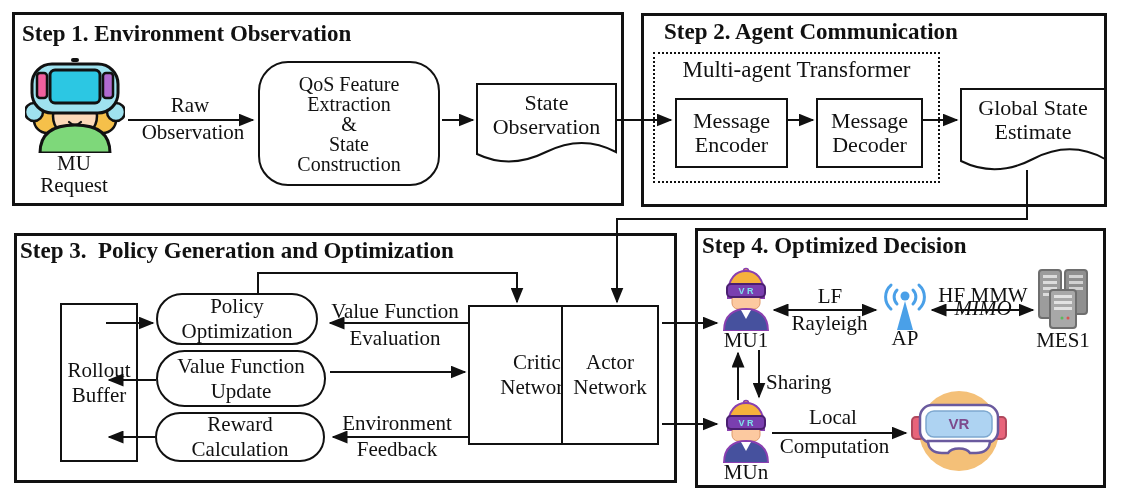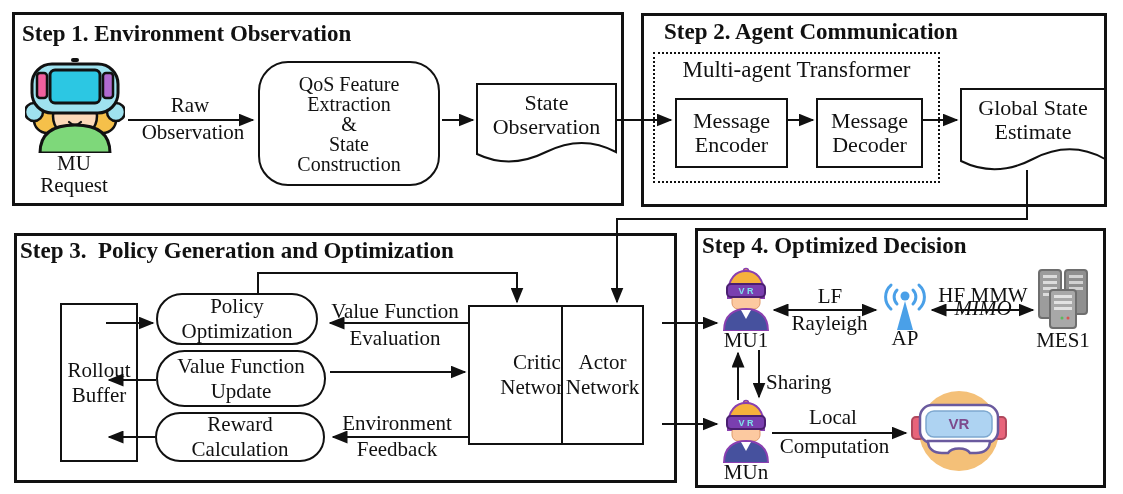--- a/index.html
+++ b/index.html
@@ -121,21 +121,21 @@
 
   <div class="lbl txt" style="left:328px;top:301px;width:134px;">Value Function</div>
   <div class="lbl txt" style="left:338px;top:328px;width:114px;">Evaluation</div>
   <div class="lbl txt" style="left:333px;top:413px;width:128px;">Environment</div>
   <div class="lbl txt" style="left:343px;top:439px;width:108px;">Feedback</div>
 
   <div class="ibox" style="left:468px;top:305px;width:95px;height:140px;font-size:21px;padding-left:43px;">
     <div>Critic</div>
     <div>Network</div>
   </div>
-  <div class="ibox" style="left:561px;top:305px;width:83px;height:140px;font-size:21px;">
+  <div class="ibox" style="left:561px;top:305px;width:98px;height:140px;font-size:21px;">
     <div>Actor</div>
     <div>Network</div>
   </div>
 
   <div class="icon" style="left:722px;top:267px;">
     <svg width="48" height="64" viewBox="0 0 48 64">
       <circle cx="24" cy="4" r="2.5" fill="#f6b13c" stroke="#8a3fb0" stroke-width="1.5"></circle>
       <path d="M6,28 C6,11 14,4 24,4 C34,4 42,11 42,28 L42,31 H6 Z" fill="#f6b13c" stroke="#8a3fb0" stroke-width="2"></path>
       <rect x="10" y="27" width="28" height="15" rx="6" fill="#fcc9a0" stroke="#e09a6a" stroke-width="1"></rect>
       <rect x="5" y="17" width="38" height="13" rx="4" fill="#7a3fb0" stroke="#4a1f70" stroke-width="2"></rect>

